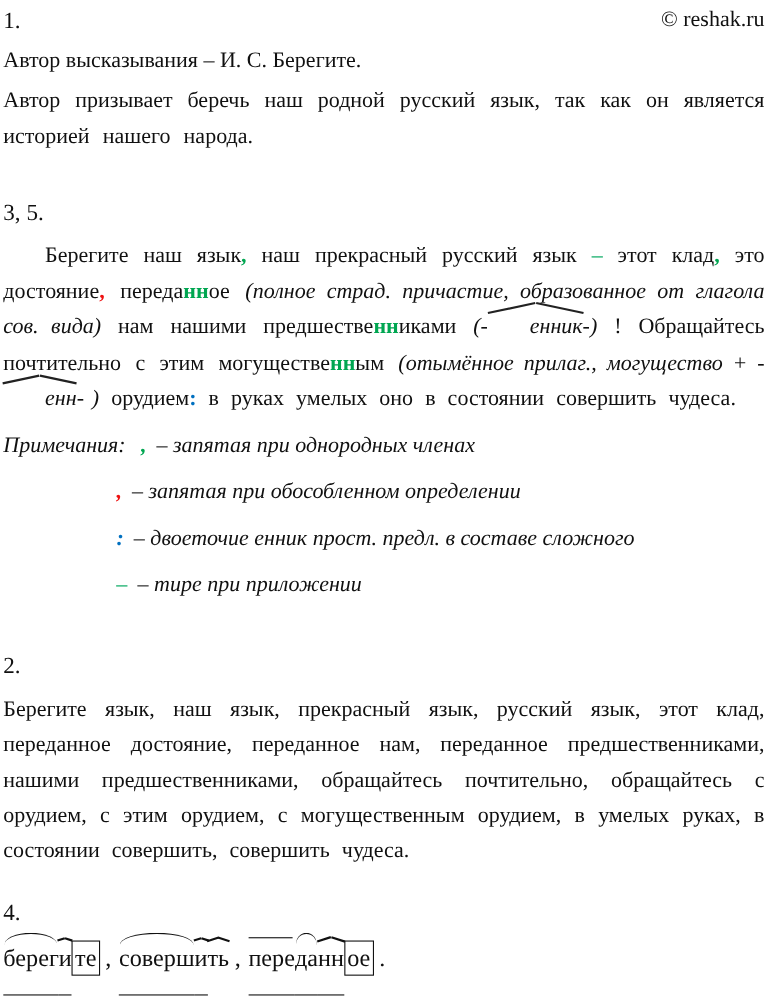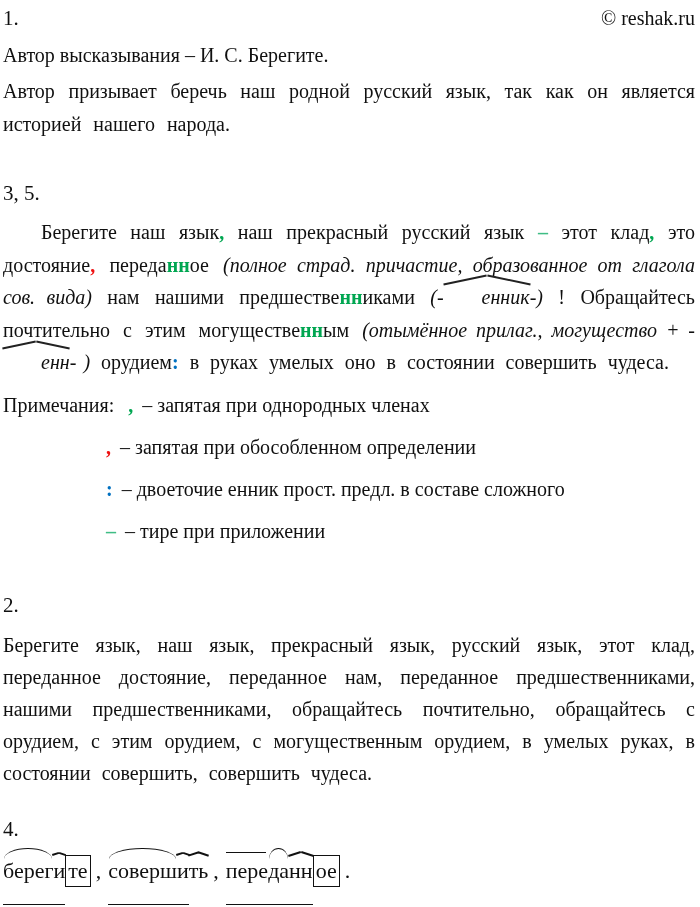--- a/index.html
+++ b/index.html
@@ -26,21 +26,21 @@
   .r{color:#ee1111;font-weight:bold;}
   .b{color:#0070c0;font-weight:bold;}
   .i{font-style:italic;word-spacing:2px;}
   .h{position:relative;display:inline-block;}
   .h::before,.h::after{content:"";position:absolute;top:-2px;height:1.5px;background:#222;}
   .h::before{left:-1px;right:50%;transform:rotate(-12deg);}
   .h::after{left:50%;right:-1px;transform:rotate(12deg);}
 
   
   .notes{margin-top:10px;font-size:20px;}
-  .note-line{line-height:32px;margin-bottom:10px;}
+  .note-line{line-height:32px;margin-bottom:10px;font-style:italic;}
   .note-line.ind{padding-left:103px;}
   .notes-label{margin-right:14px;}
   .sym{font-weight:bold;margin-right:9px;}
 
   .h-2{margin-top:46px;}
   .p-list{font-size:20px;line-height:32px;text-align:justify;word-spacing:6px;margin-top:12px;}
   .h-4{margin-top:28px;}
 
   
   .morph{margin-top:14px;font-size:22px;line-height:30px;}

